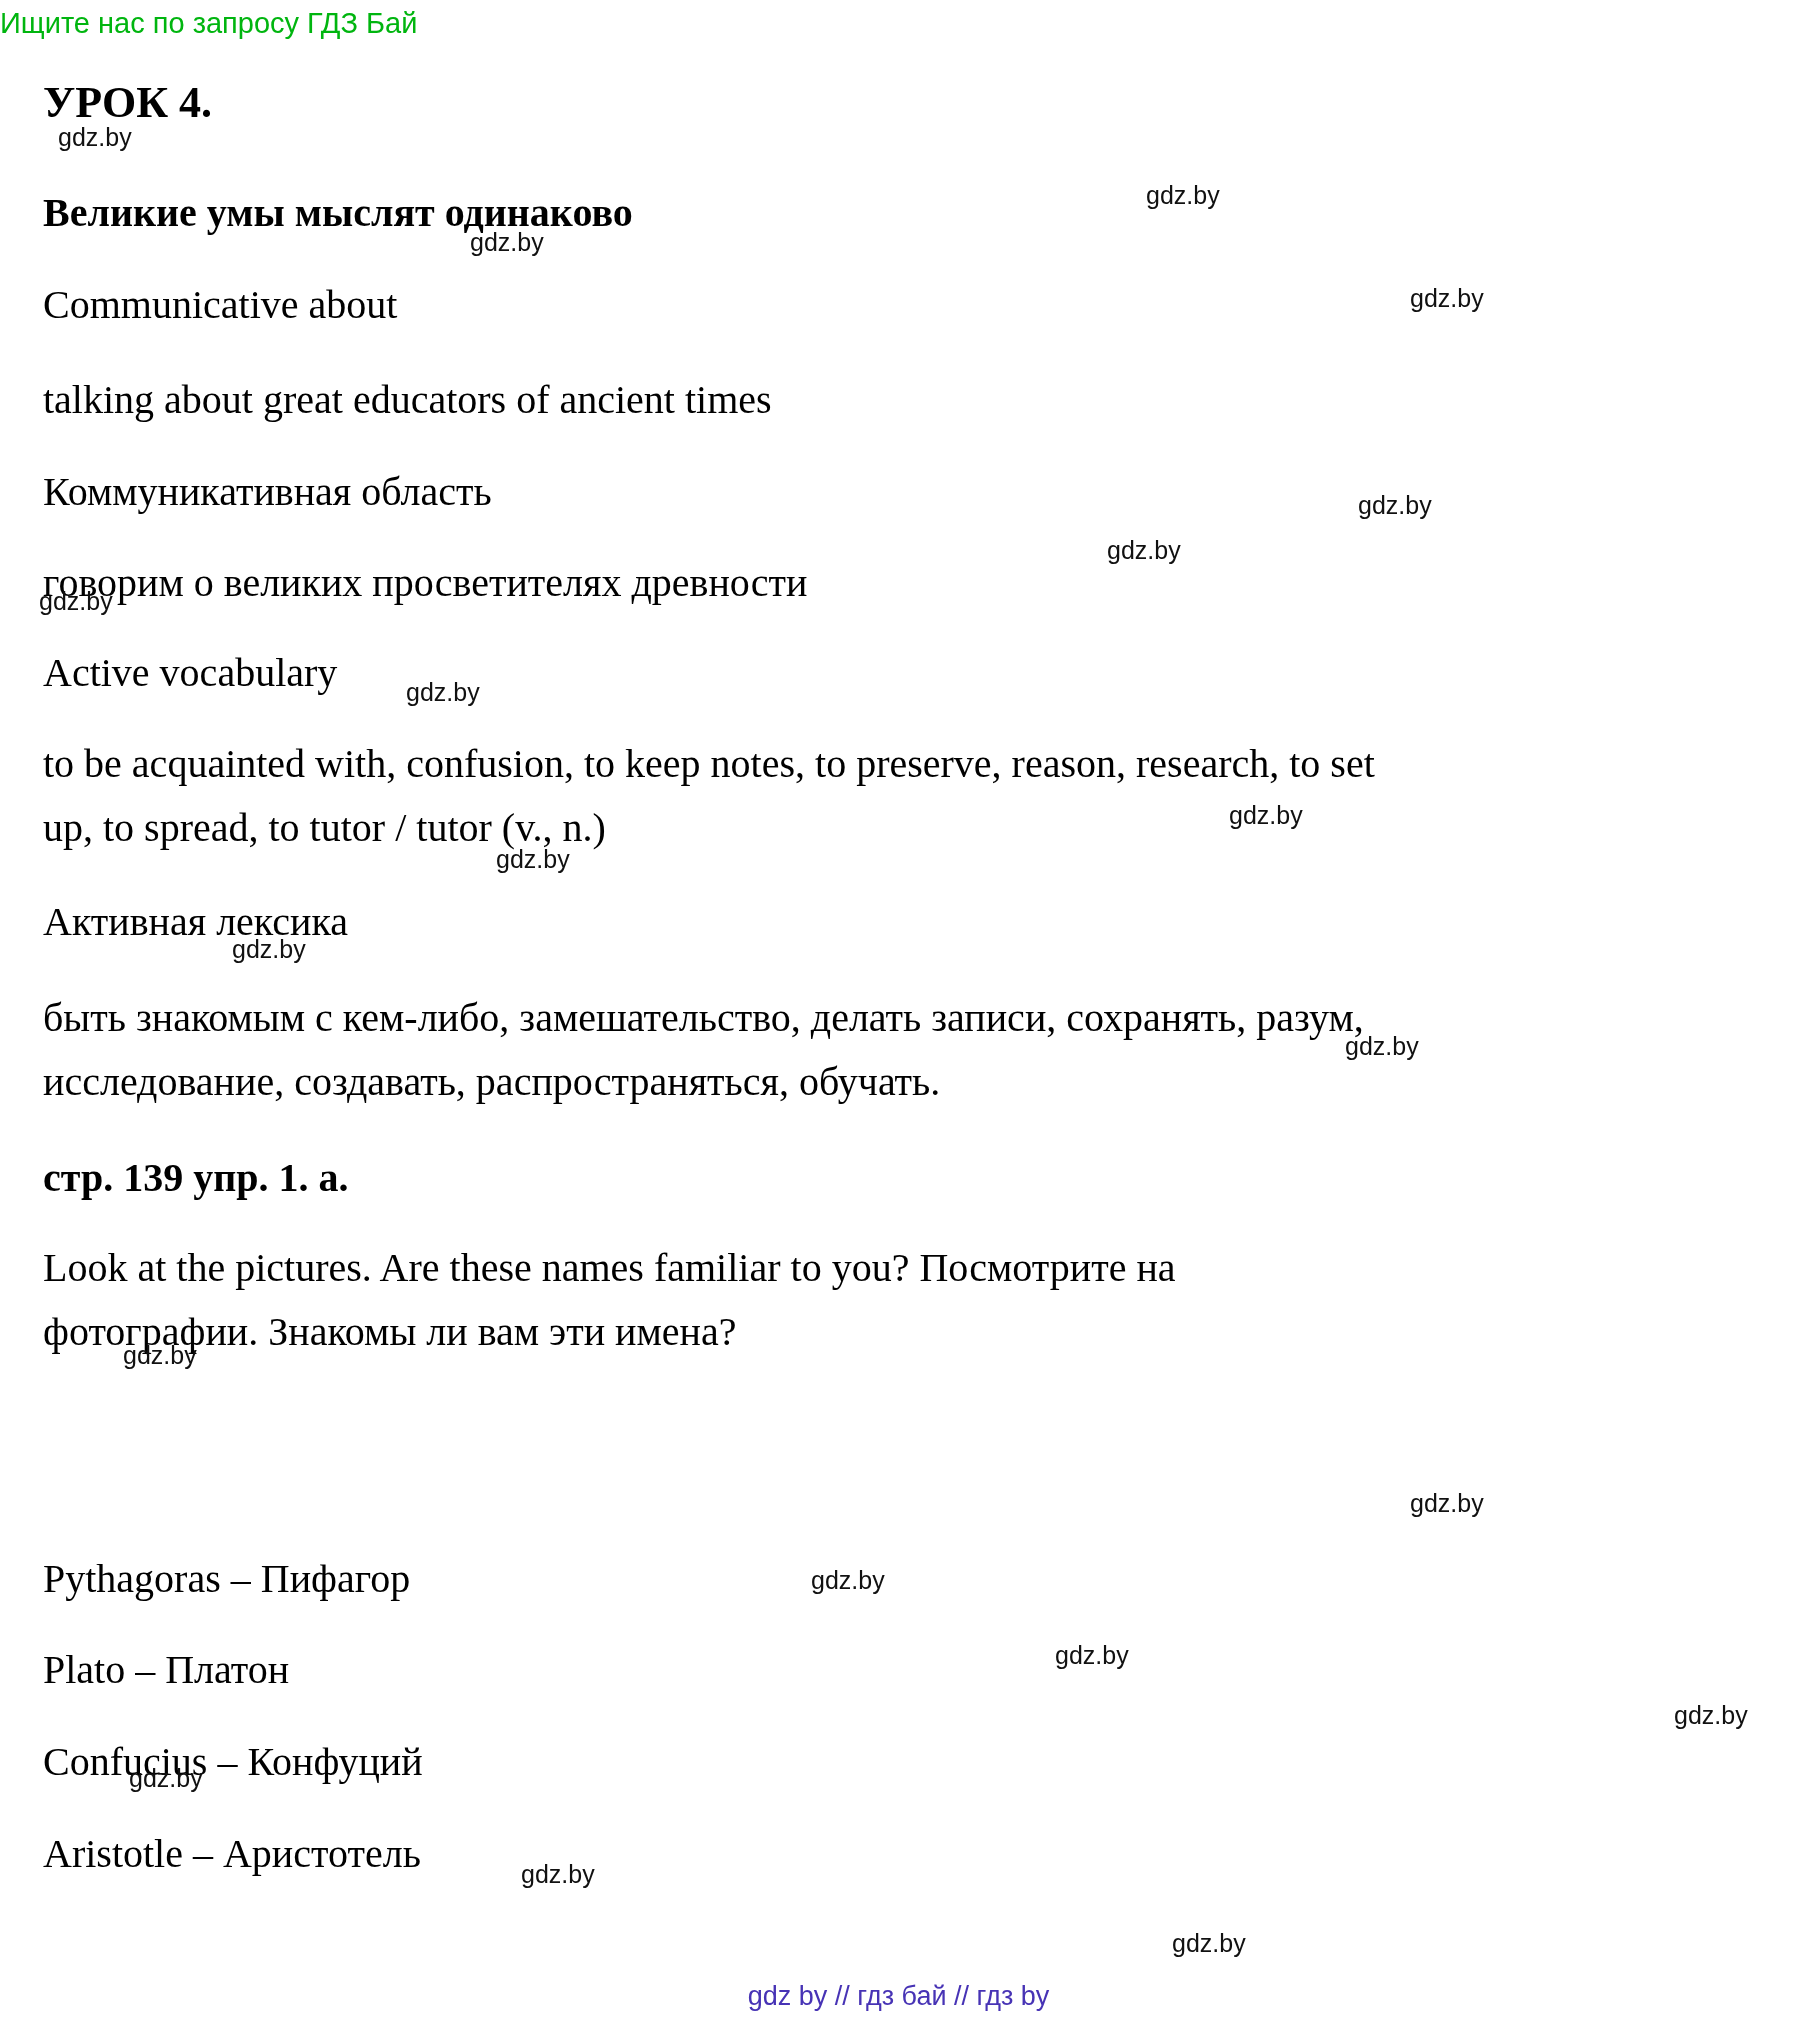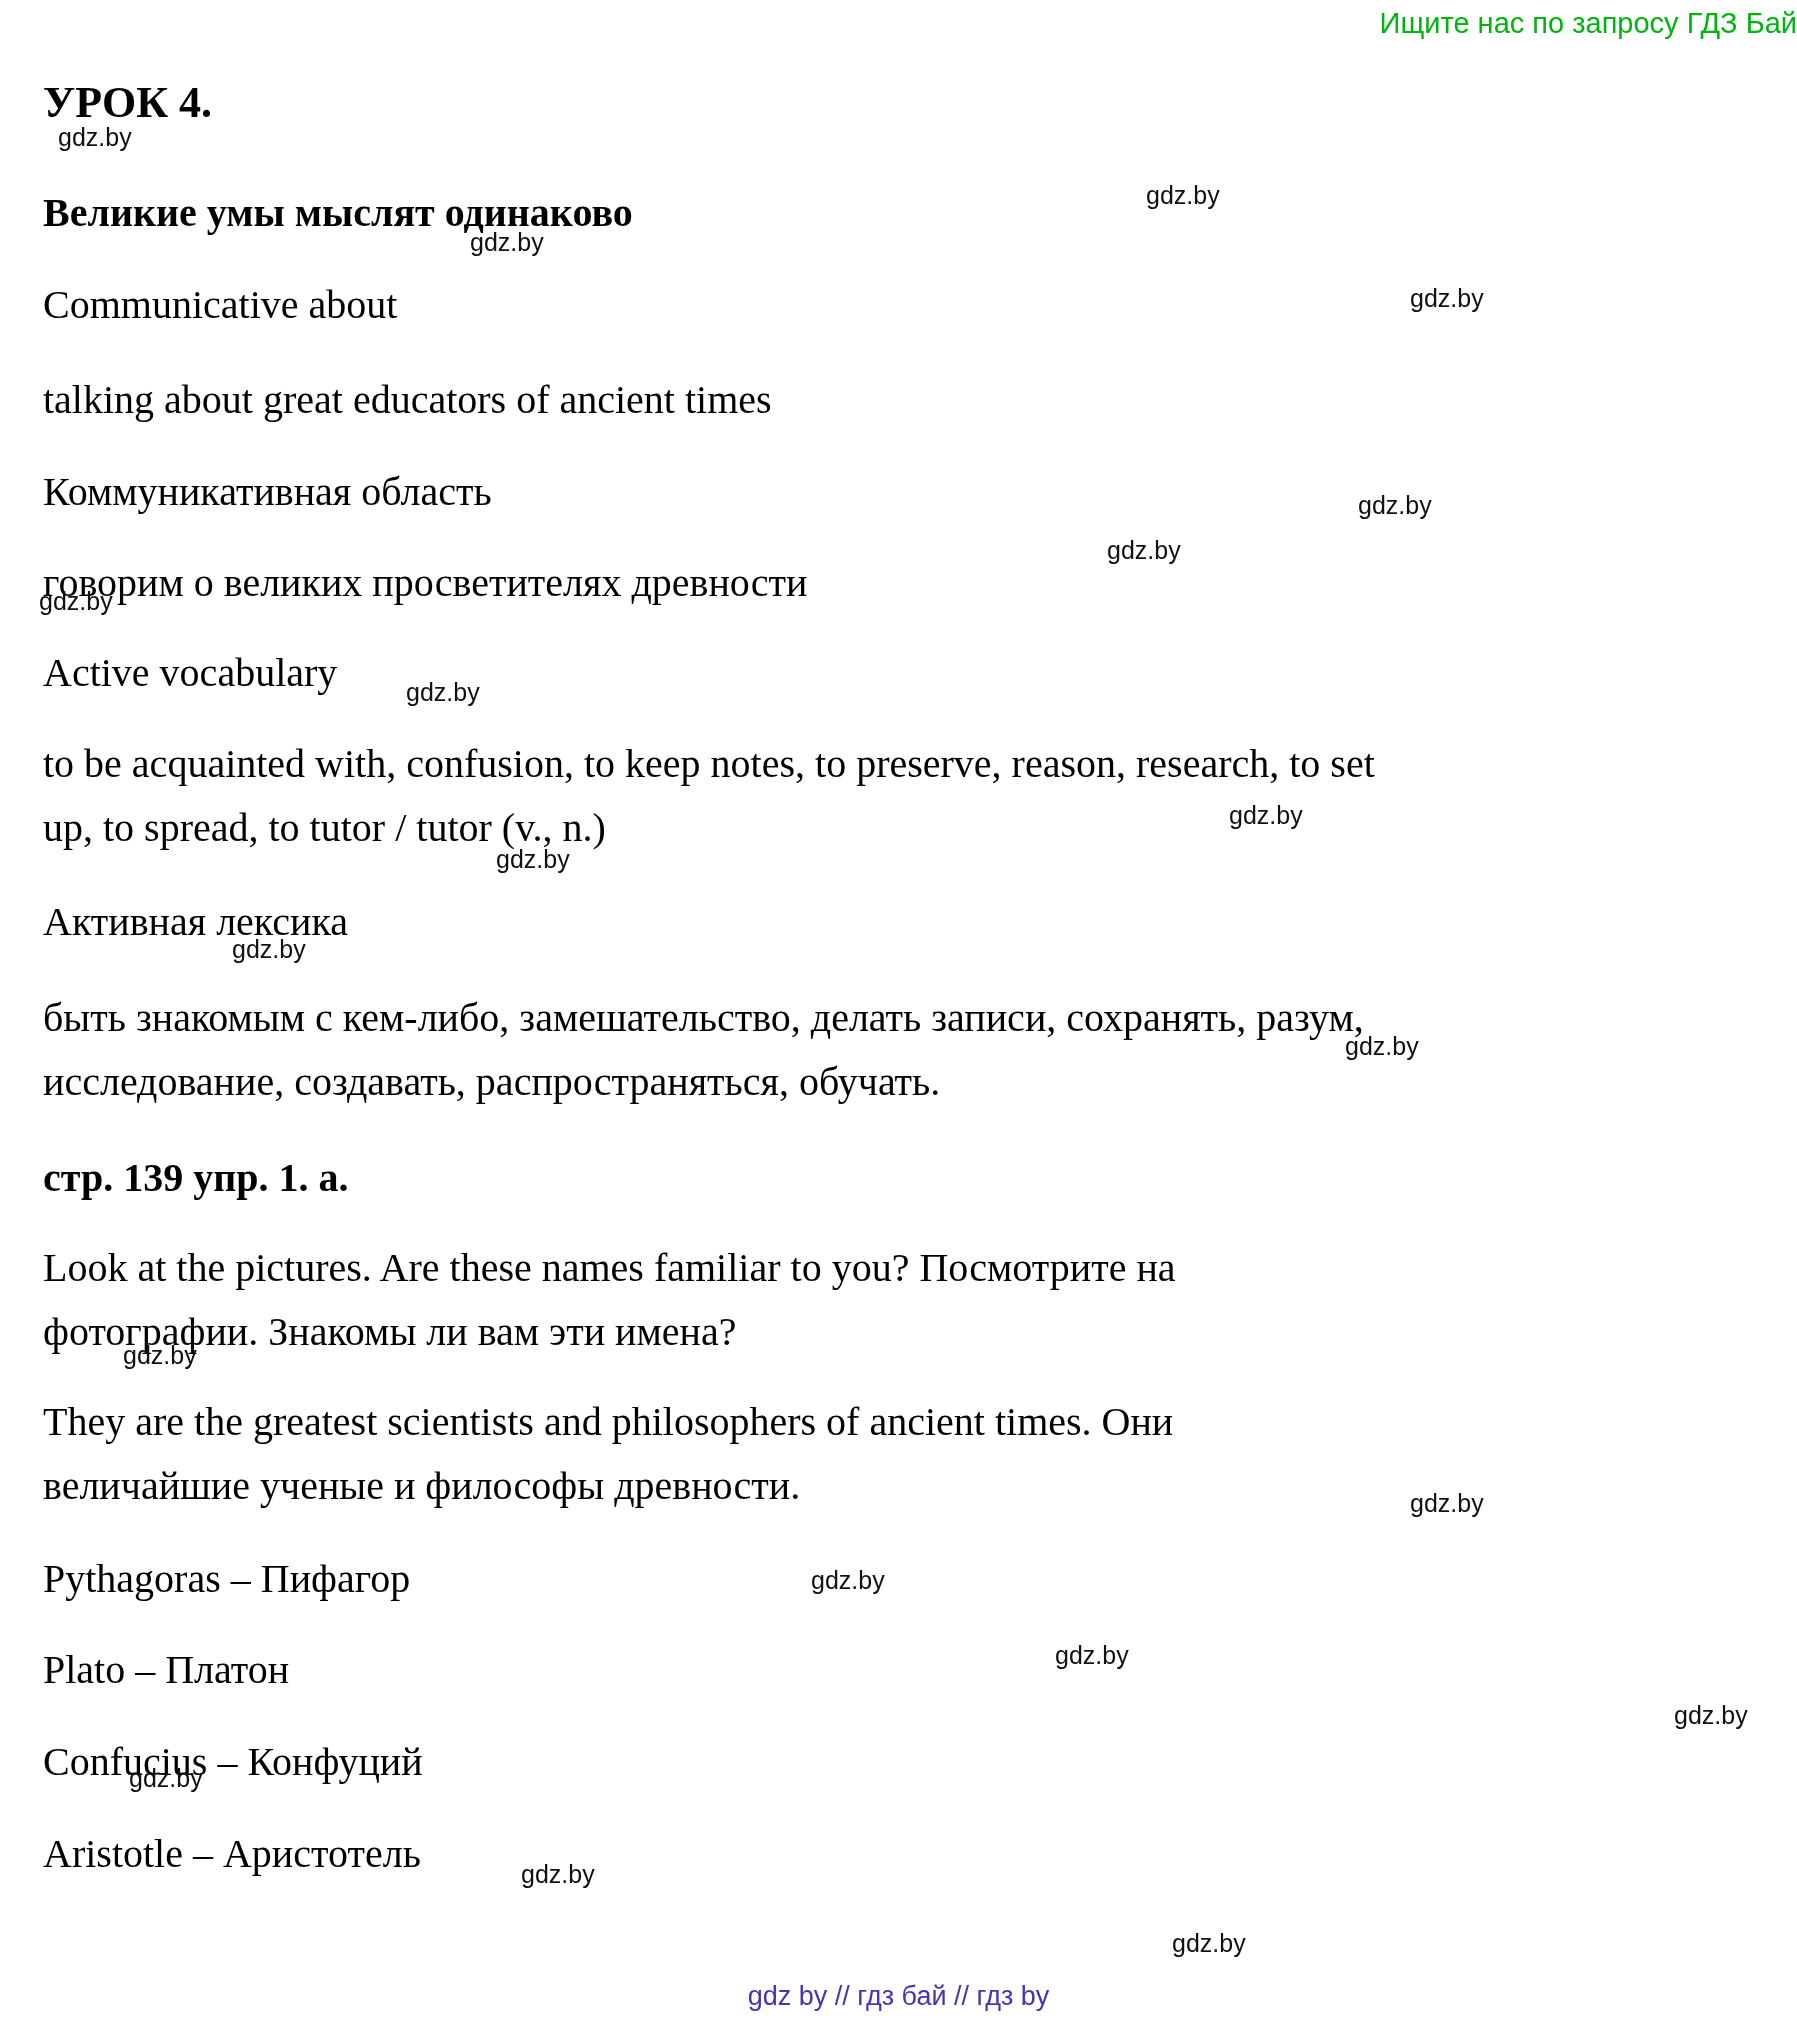--- a/index.html
+++ b/index.html
@@ -8,21 +8,21 @@
     width: 1797px;
     height: 2037px;
     background: #ffffff;
     font-family: "Liberation Serif", serif;
     color: #000000;
     overflow: hidden;
   }
   .top-note {
     position: absolute;
     top: 7px; left: 0; width: 100%;
-    text-align: right;
+    text-align: left;
     font-family: "Liberation Sans", sans-serif;
     font-size: 29px;
     color: var(--green, #00b50f);
   }
   .bottom-note {
     position: absolute;
     top: 1981px; left: 0; width: 100%;
     text-align: center;
     font-family: Liberation Sans, sans-serif;
     font-size: 27px;
@@ -74,22 +74,20 @@
   <p class="t" style="top:882px">Активная лексика</p>
 
   <p class="t" style="top:978px">быть знакомым с кем-либо, замешательство, делать записи, сохранять, разум,
 исследование, создавать, распространяться, обучать.</p>
 
   <h3 class="t b" style="top:1138px">стр. 139 упр. 1. а.</h3>
 
   <p class="t" style="top:1228px">Look at the pictures. Are these names familiar to you? Посмотрите на
 фотографии. Знакомы ли вам эти имена?</p>
 
-  <p class="t" style="top:1382px">They are the greatest scientists and philosophers of ancient times. Они
-величайшие ученые и философы древности.</p>
 
   <p class="t" style="top:1539px">Pythagoras – Пифагор</p>
   <p class="t" style="top:1630px">Plato – Платон</p>
   <p class="t" style="top:1722px">Confucius – Конфуций</p>
   <p class="t" style="top:1814px">Aristotle – Аристотель</p>
 
   <span class="wm" style="left:58px;top:123px">gdz.by</span>
   <span class="wm" style="left:1146px;top:181px">gdz.by</span>
   <span class="wm" style="left:470px;top:228px">gdz.by</span>
   <span class="wm" style="left:1410px;top:284px">gdz.by</span>

